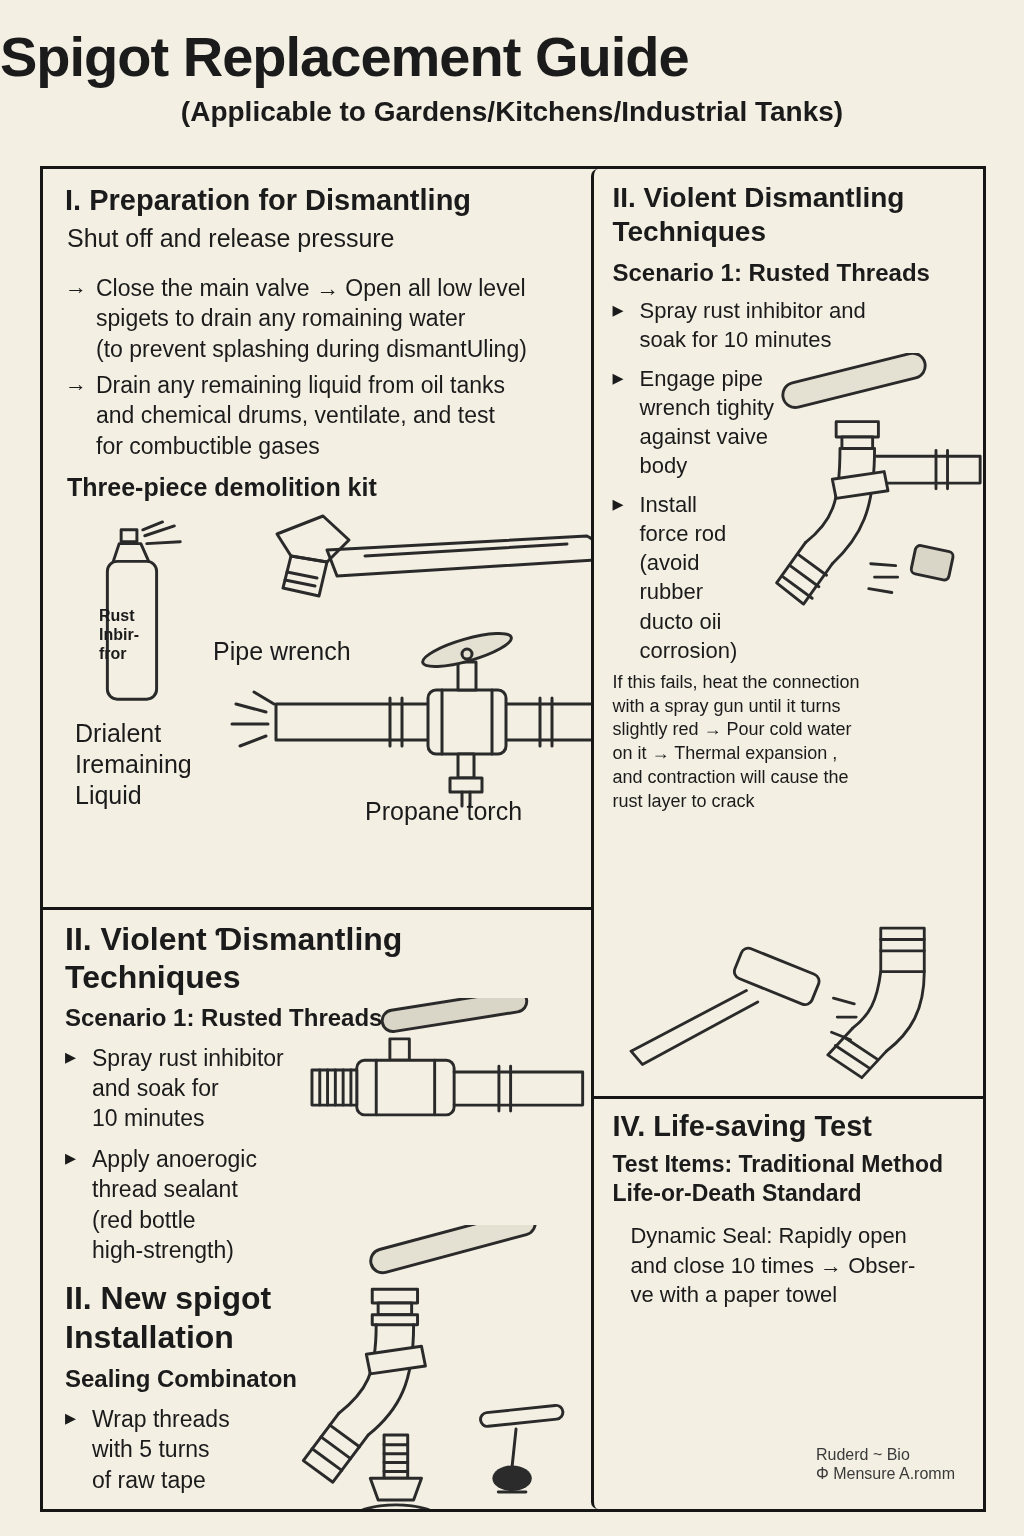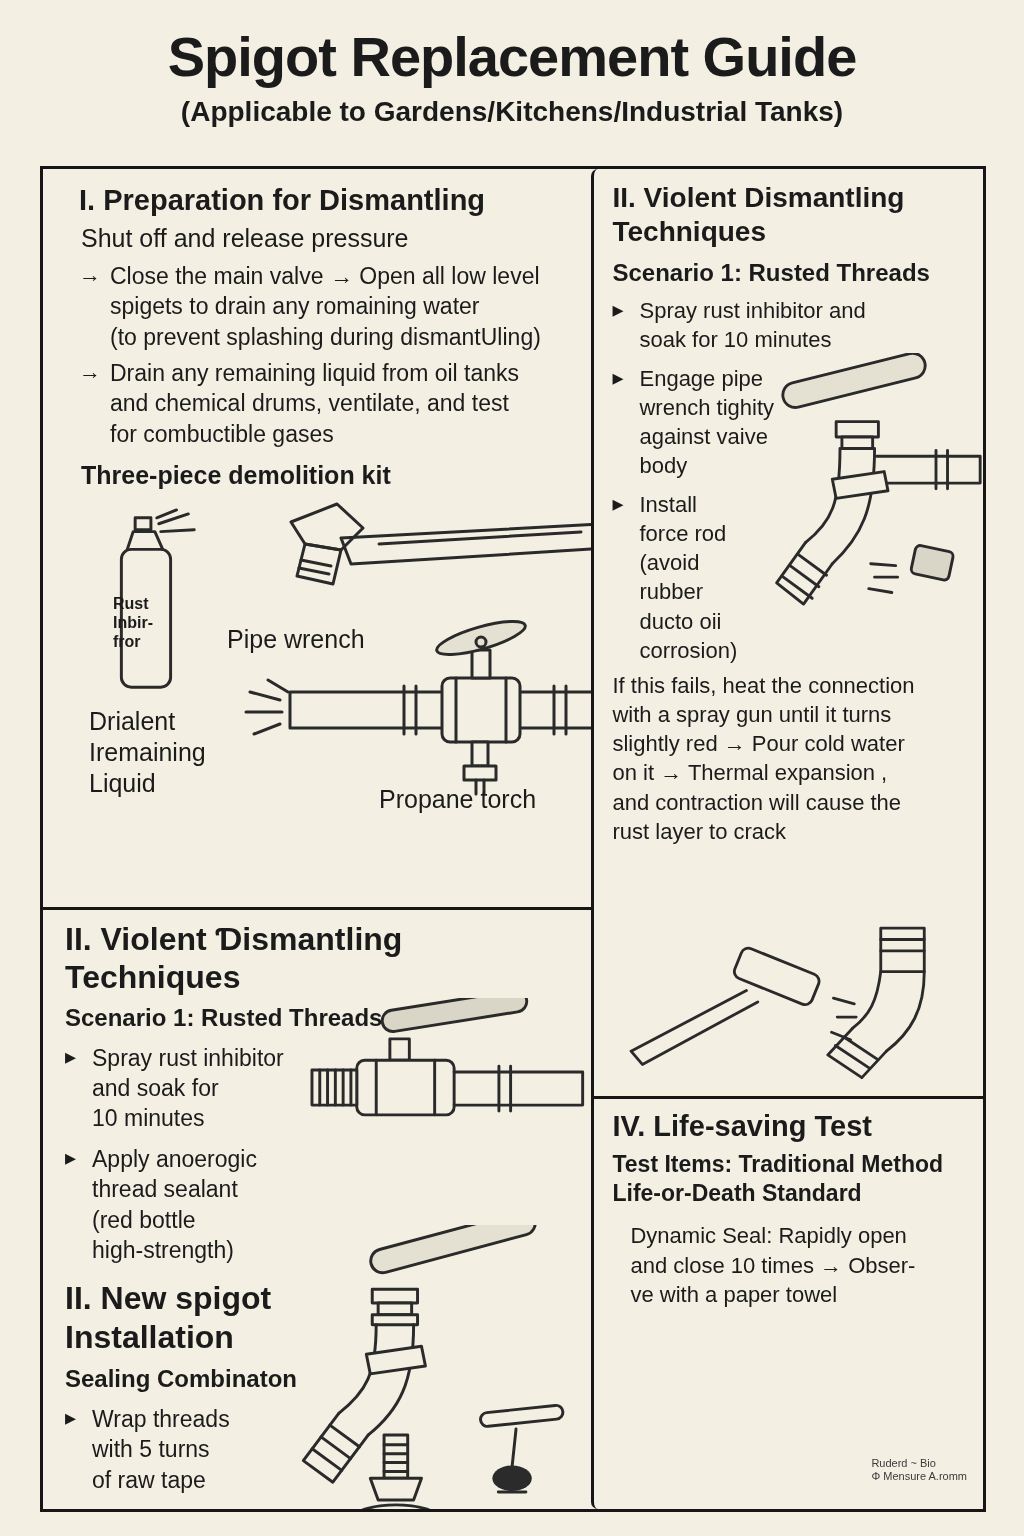--- a/index.html
+++ b/index.html
@@ -4,66 +4,66 @@
 <style>
   * { margin:0; padding:0; box-sizing:border-box; }
   html,body { width:1024px; }
   body {
     font-family:"Liberation Sans","DejaVu Sans",sans-serif;
     background:#f3efe3; color:#1b1b1b;
   }
   .poster { position:relative; width:1024px; height:1536px; background:#f3efe3; overflow:hidden; }
 
   .title {
-    text-align:center; padding-top:26px;
+    padding-top:26px;
     font-size:56px; font-weight:800; letter-spacing:-1px; line-height:1.1;
   }
   .subtitle {
     text-align:center; margin-top:8px;
     font-size:28px; font-weight:600;
   }
 
   .grid {
     position:absolute; left:40px; top:166px; width:946px; height:1346px;
     border:3px solid #161616; display:flex;
   }
   .col { display:flex; flex-direction:column; }
   .col-left  { width:552px; }
   .col-right { width:394px; border-left:3px solid #161616;border-radius:7px; }
 
   .sec { position:relative; overflow:hidden; }
-  .sec-prep         { height:838px; border-bottom:3px solid #161616; padding:14px 16px 0 36px; }
+  .sec-prep         { height:838px; border-bottom:3px solid #161616; padding:14px 16px 0 22px; }
   .sec-violent-left { height:678px; padding:10px 14px 0 22px; }
   .sec-violent-right{ height:930px; border-bottom:3px solid #161616; padding:12px 12px 0 18px; }
   .sec-test         { height:410px; padding:10px 12px 0 18px; }
 
   .pre { white-space:pre-line; }
 
   .h-lg  { font-size:29px; font-weight:800; line-height:1.2; }
   .h-md  { font-size:32px; font-weight:800; line-height:1.2; }
   .h-sub { font-size:24px; font-weight:700; line-height:1.25; }
 
-  .intro { font-size:25px; margin:6px 0 8px 2px; }
+  .intro { font-size:25px; margin:6px 0 20px 2px; }
   .kit-title { font-size:25px; font-weight:700; margin:12px 0 0 2px; }
 
   .bullet { display:flex; gap:9px; margin:6px 0; }
   .marker { flex:0 0 18px; font-size:22px; line-height:1.3; }
   .btext  { font-size:23px; line-height:1.32; }
 
   .sec-violent-right .btext, .sec-violent-right .intro { font-size:22px; }
-  .sec-violent-right .body-note { font-size:22px; line-height:1.33; }
+  .sec-violent-right .body-note { font-size:18px; line-height:1.33; }
 
   .sec-test .para { font-size:22px; line-height:1.34; margin:10px 0 0 18px; }
   .sec-test .h-sub { font-size:23px; }
 
   .illus-area { position:relative; height:332px; margin-top:6px; }
   .illus { position:absolute; }
   .lbl { position:absolute; font-size:25px; line-height:1.25; }
   .can-label { position:absolute; font-size:16px; font-weight:700; line-height:1.2; }
-  .fine-print { position:absolute; right:16px; bottom:26px; font-size:11px; line-height:1.2; color:#3a3a3a; text-align:left; }
+  .fine-print { position:absolute; right:28px; bottom:26px; font-size:16px; line-height:1.2; color:#3a3a3a; text-align:left; }
 </style>
 </head>
 <body>
 
 <div class="poster">
 
   <h1 class="title">Spigot Replacement Guide</h1>
   <div class="subtitle">(Applicable to Gardens/Kitchens/Industrial Tanks)</div>
 
   <div class="grid">

